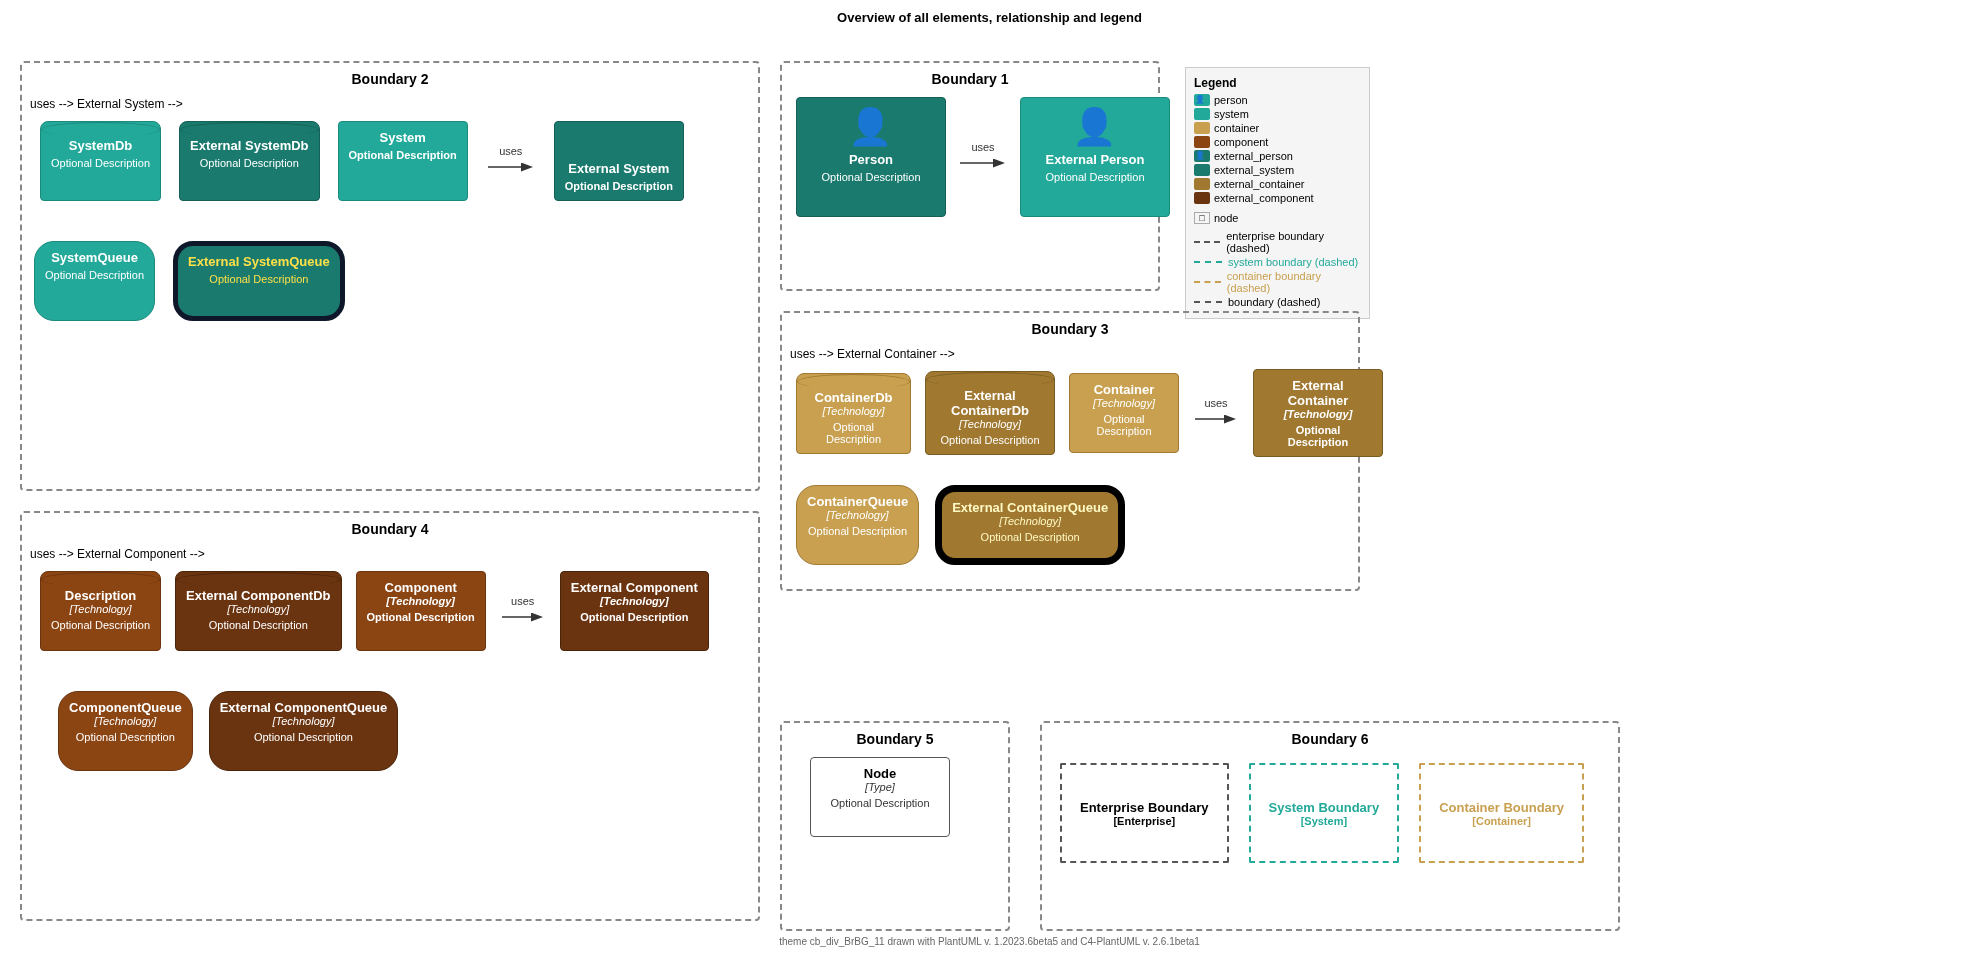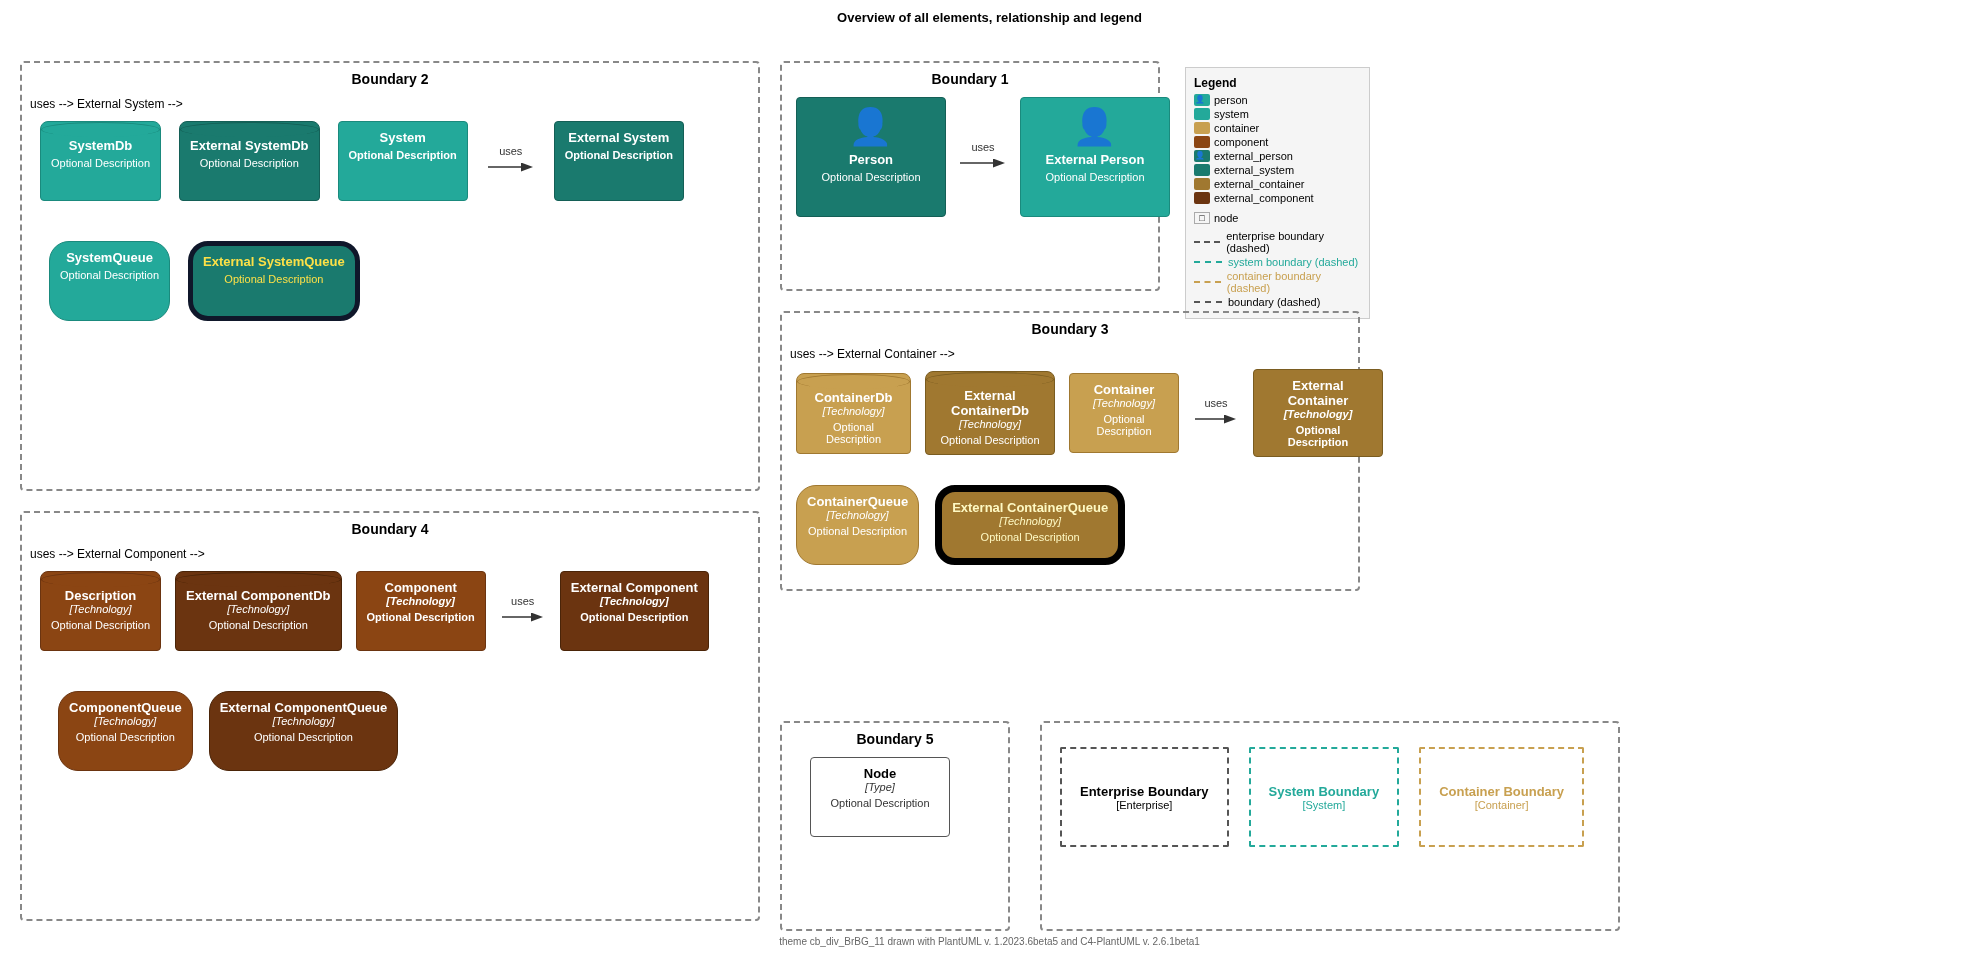--- a/index.html
+++ b/index.html
@@ -58,21 +58,21 @@
       font-size: 11px;
       text-align: center;
     }
     .card-desc {
       font-size: 11px;
       text-align: center;
       margin-top: 4px;
     }
     
     .color-system { background: #23a99a; color: #fff; border: 1px solid #1a8a7d; }
-    .color-ext-system { background: #1a7a6e; color: #fff; border: 1px solid #145f56; }
+    .color-ext-system { background: #1a7a6e; color: #fff; border: 1px solid #145f56; justify-content: flex-end; }
     .color-person { background: #1a7a6e; color: #fff; border: 1px solid #145f56; }
     .color-ext-person { background: #23a99a; color: #fff; border: 1px solid #1a8a7d; }
     .color-db { background: #23a99a; color: #fff; border: 1px solid #1a8a7d; }
     .color-ext-db { background: #1a7a6e; color: #fff; border: 1px solid #145f56; }
     .color-queue { background: #23a99a; color: #fff; border: 1px solid #1a8a7d; }
     .color-ext-queue { background: #1a7a6e; color: #fde047; border: 5px solid #0f172a; }
     .color-container { background: #c8a050; color: #fff; border: 1px solid #a07830; }
     .color-ext-container { background: #a07830; color: #fff; border: 1px solid #7a5c20; }
     .color-container-db { background: #c8a050; color: #fff; border: 1px solid #a07830; }
     .color-ext-container-db { background: #a07830; color: #fff; border: 1px solid #7a5c20; }
@@ -168,21 +168,21 @@
       display: inline-flex;
       align-items: center;
       justify-content: center;
       border: 2px dashed;
       padding: 10px 18px;
       border-radius: 2px;
       font-weight: bold;
       font-size: 13px;
     }
     .sub-boundary-label { text-align: center; }
-    .sub-boundary-sub { font-size: 11px; font-weight: normal; }
+    .sub-boundary-sub { font-size: 11px; font-weight: bold; }
     
     .abs { position: absolute; }
     
     .uses-label {
       font-size: 11px;
       color: #333;
     }
   </style>
 </head>
 <body>
@@ -222,21 +222,21 @@
           <line x1="2" y1="10" x2="44" y2="10" stroke="#333" stroke-width="1.5" marker-end="url(#arr1)"></line>
         </svg>
       </div>
 
       <div class="card color-ext-system" style="min-width:130px; min-height:80px; font-weight:bold;">
         <div class="card-title">External System</div>
         <div class="card-desc">Optional Description</div>
       </div>
     </div>
     
-    <div style="display:flex; flex-direction:row; align-items:center; gap:18px; margin-top:40px; margin-left:19px;">
+    <div style="display:flex; flex-direction:row; align-items:center; gap:18px; margin-top:40px; margin-left:4px;">
 
       <div class="card color-queue shape-queue" style="min-width:120px; min-height:80px;">
         <div class="card-title">SystemQueue</div>
         <div class="card-desc">Optional Description</div>
       </div>
 
       <div class="card color-ext-queue shape-queue" style="min-width:140px; min-height:80px;">
         <div class="card-title">External SystemQueue</div>
         <div class="card-desc">Optional Description</div>
       </div>
@@ -450,20 +450,21 @@
     <div style="margin-top:8px; margin-left:20px;">
       <div class="card color-node" style="min-width:140px; min-height:80px; border:1px solid #555;">
         <div class="card-title">Node</div>
         <div class="card-tech" style="color:#333;">[Type]</div>
         <div class="card-desc" style="color:#333;">Optional Description</div>
       </div>
     </div>
   </div>
 
   <div class="boundary abs" style="left:1040px; top:690px; width:580px; height:210px; border-color:#888;">
+    <div class="boundary-label">Boundary 6</div>
     <div style="display:flex; flex-direction:row; gap:20px; margin-top:16px; margin-left:10px;">
 
       <div class="sub-boundary" style="border-color:#555; color:#000; flex-direction:column; min-width:140px; min-height:100px; justify-content:center;">
         <div class="sub-boundary-label">Enterprise Boundary</div>
         <div class="sub-boundary-sub">[Enterprise]</div>
       </div>
 
       <div class="sub-boundary" style="border-color:#23a99a; color:#23a99a; flex-direction:column; min-width:130px; min-height:100px; justify-content:center;">
         <div class="sub-boundary-label">System Boundary</div>
         <div class="sub-boundary-sub" style="color:#23a99a;">[System]</div>

